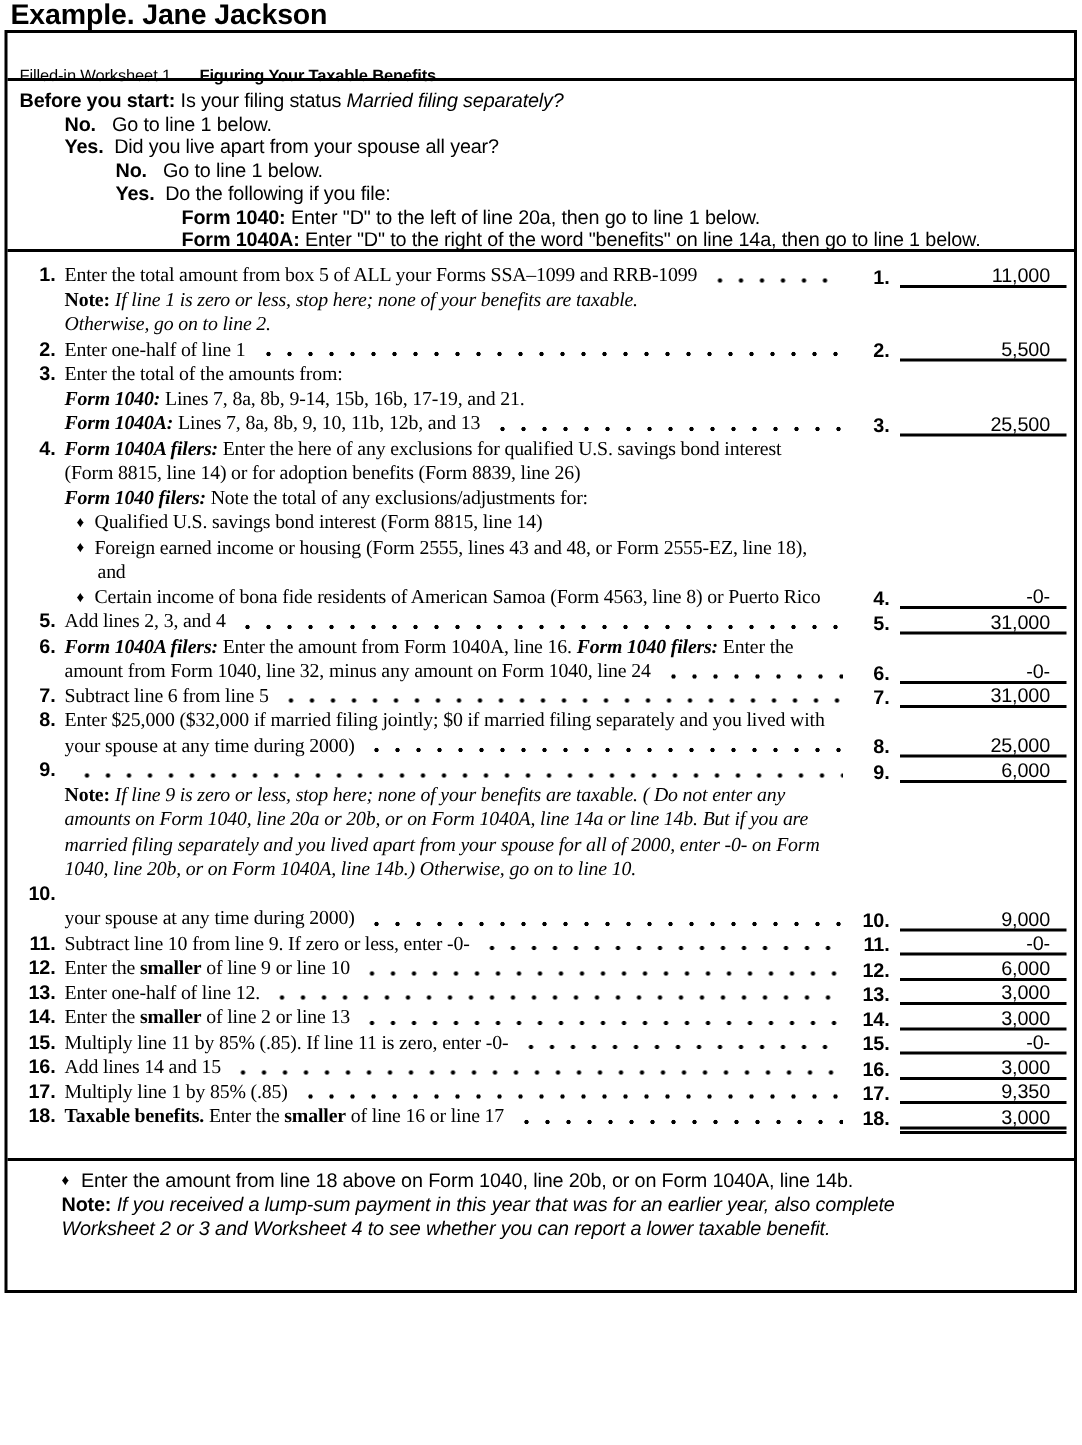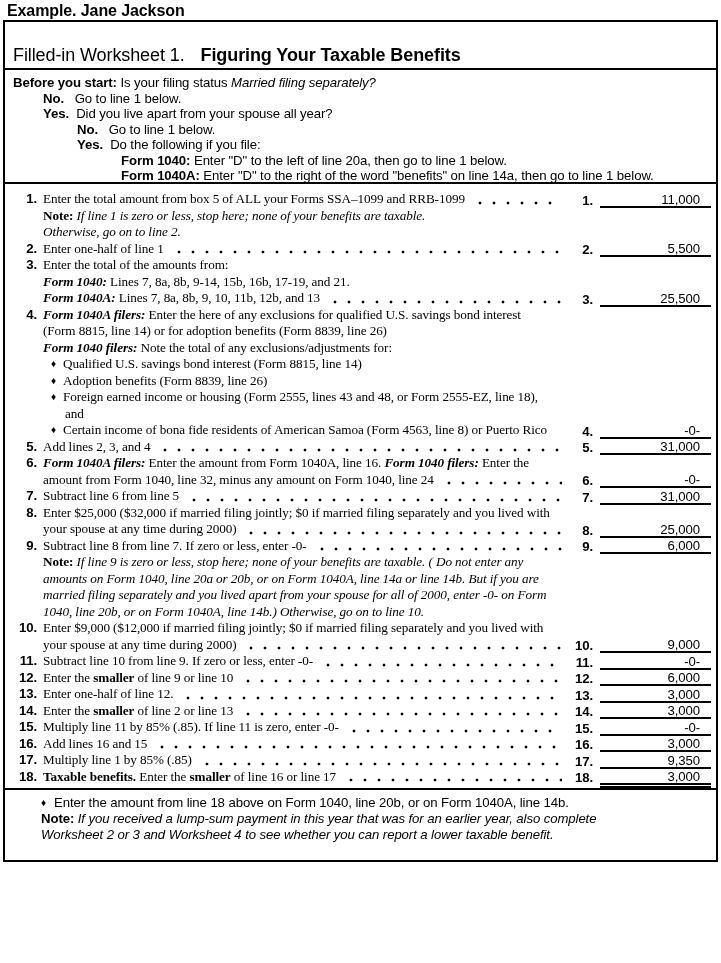--- a/index.html
+++ b/index.html
@@ -3,29 +3,29 @@
 <meta charset="utf-8">
 <style>
   html,body{margin:0;padding:0;}
   body{
     width:721px;height:963px;background:#ffffff;color:#000;
     font-family:"Liberation Sans","DejaVu Sans",sans-serif;
     font-size:13.2px;letter-spacing:-0.1px;
     -webkit-font-smoothing:antialiased;
   }
   .example-title{
-    font-weight:bold;font-size:16px;line-height:15px;
+    font-weight:bold;font-size:19px;line-height:15px;
     padding:3px 0 2px 7px;height:15px;
   }
   .box{
     margin:0 3px;border:2px solid #000;height:842px;box-sizing:border-box;
     background:#fff;
   }
   .sec{box-sizing:border-box;border-bottom:2px solid #000;}
-  .sec-title{height:48px;padding:23px 0 0 8px;font-size:18px;}
+  .sec-title{height:32px;padding:23px 0 0 8px;font-size:11px;}
   .wh-prefix{margin-right:16px;}
   .wh-title{font-weight:bold;}
   .sec-before{height:114px;padding:5px 0 0 8px;}
   .sec-main{height:606px;padding:7px 0 0 10px;}
   .sec-footer{border-bottom:none;padding:5px 0 0 36px;}
   
   .brow{height:15.5px;line-height:15.5px;white-space:nowrap;}
   .frow{height:16.2px;line-height:16.2px;white-space:nowrap;}
   .bind0{padding-left:0;text-align:center;} .bind1{padding-left:30px;}
   .bind2{padding-left:64px;} .bind3{padding-left:108px;}
@@ -147,25 +147,20 @@
         <span class="wtext ind0"><span class="b i">Form 1040 filers:</span><span> Note the total of any exclusions/adjustments for:</span></span>
         <div class="filler"></div>
       </div>
       <div class="wrow">
         <span class="wnum"></span>
         <span class="wtext ind1"><span class="wbullet">♦</span><span>Qualified U.S. savings bond interest (Form 8815, line 14)</span></span>
         <div class="filler"></div>
       </div>
       <div class="wrow">
         <span class="wnum"></span>
-        <span class="wtext ind1"><span class="wbullet">♦</span><span>Adoption benefits (Form 8839, line 26)</span></span>
-        <div class="filler"></div>
-      </div>
-      <div class="wrow">
-        <span class="wnum"></span>
         <span class="wtext ind1"><span class="wbullet">♦</span><span>Foreign earned income or housing (Form 2555, lines 43 and 48, or Form 2555-EZ, line 18),</span></span>
         <div class="filler"></div>
       </div>
       <div class="wrow">
         <span class="wnum"></span>
         <span class="wtext ind2"><span>and</span></span>
         <div class="filler"></div>
       </div>
       <div class="wrow">
         <span class="wnum"></span>
@@ -217,21 +212,20 @@
         <span class="wnum"></span>
         <span class="wtext ind0"><span>your spouse at any time during 2000)</span></span>
         <div class="dots"></div>
         <div class="wamt">
           <span class="wamt-label">8.</span>
           <span class="wamt-value">25,000</span>
         </div>
       </div>
       <div class="wrow">
         <span class="wnum">9.</span>
-        <span class="wtext ind0"><span>Subtract line 8 from line 7. If zero or less, enter -0-</span></span>
         <div class="dots"></div>
         <div class="wamt">
           <span class="wamt-label">9.</span>
           <span class="wamt-value">6,000</span>
         </div>
       </div>
       <div class="wrow">
         <span class="wnum"></span>
         <span class="wtext ind0"><span class="b ">Note:</span><span class="i"> If line 9 is zero or less, stop here; none of your benefits are taxable. ( Do not enter any</span></span>
         <div class="filler"></div>
@@ -246,21 +240,20 @@
         <span class="wtext ind0"><span class="i">married filing separately and you lived apart from your spouse for all of 2000, enter -0- on Form</span></span>
         <div class="filler"></div>
       </div>
       <div class="wrow">
         <span class="wnum"></span>
         <span class="wtext ind0"><span class="i">1040, line 20b, or on Form 1040A, line 14b.) Otherwise, go on to line 10.</span></span>
         <div class="filler"></div>
       </div>
       <div class="wrow">
         <span class="wnum">10.</span>
-        <span class="wtext ind0"><span>Enter $9,000 ($12,000 if married filing jointly; $0 if married filing separately and you lived with</span></span>
         <div class="filler"></div>
       </div>
       <div class="wrow">
         <span class="wnum"></span>
         <span class="wtext ind0"><span>your spouse at any time during 2000)</span></span>
         <div class="dots"></div>
         <div class="wamt">
           <span class="wamt-label">10.</span>
           <span class="wamt-value">9,000</span>
         </div>
@@ -305,21 +298,21 @@
         <span class="wnum">15.</span>
         <span class="wtext ind0"><span>Multiply line 11 by 85% (.85). If line 11 is zero, enter -0-</span></span>
         <div class="dots"></div>
         <div class="wamt">
           <span class="wamt-label">15.</span>
           <span class="wamt-value">-0-</span>
         </div>
       </div>
       <div class="wrow">
         <span class="wnum">16.</span>
-        <span class="wtext ind0"><span>Add lines 16 and 15</span></span>
+        <span class="wtext ind0"><span>Add lines 14 and 15</span></span>
         <div class="dots"></div>
         <div class="wamt">
           <span class="wamt-label">16.</span>
           <span class="wamt-value">3,000</span>
         </div>
       </div>
       <div class="wrow">
         <span class="wnum">17.</span>
         <span class="wtext ind0"><span>Multiply line 1 by 85% (.85)</span></span>
         <div class="dots"></div>

